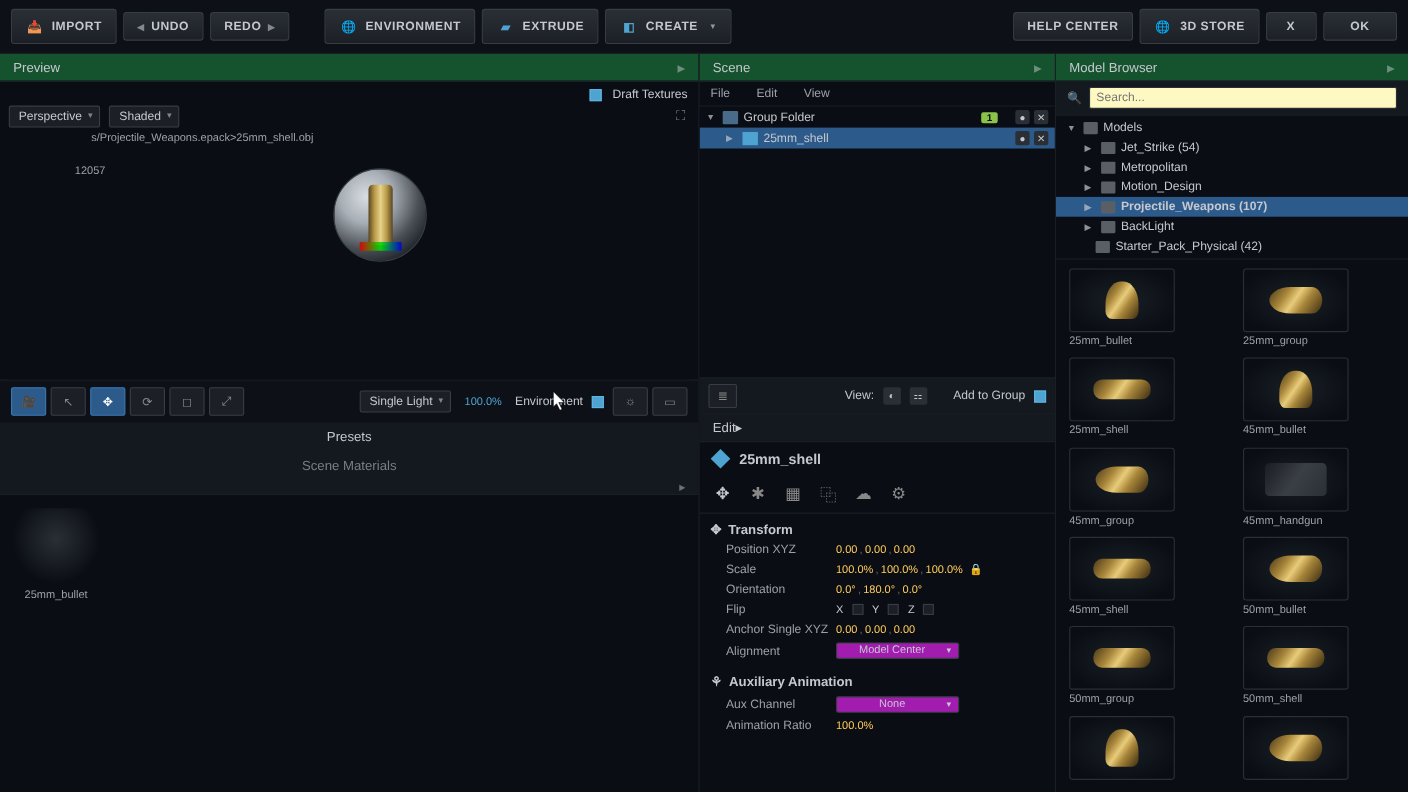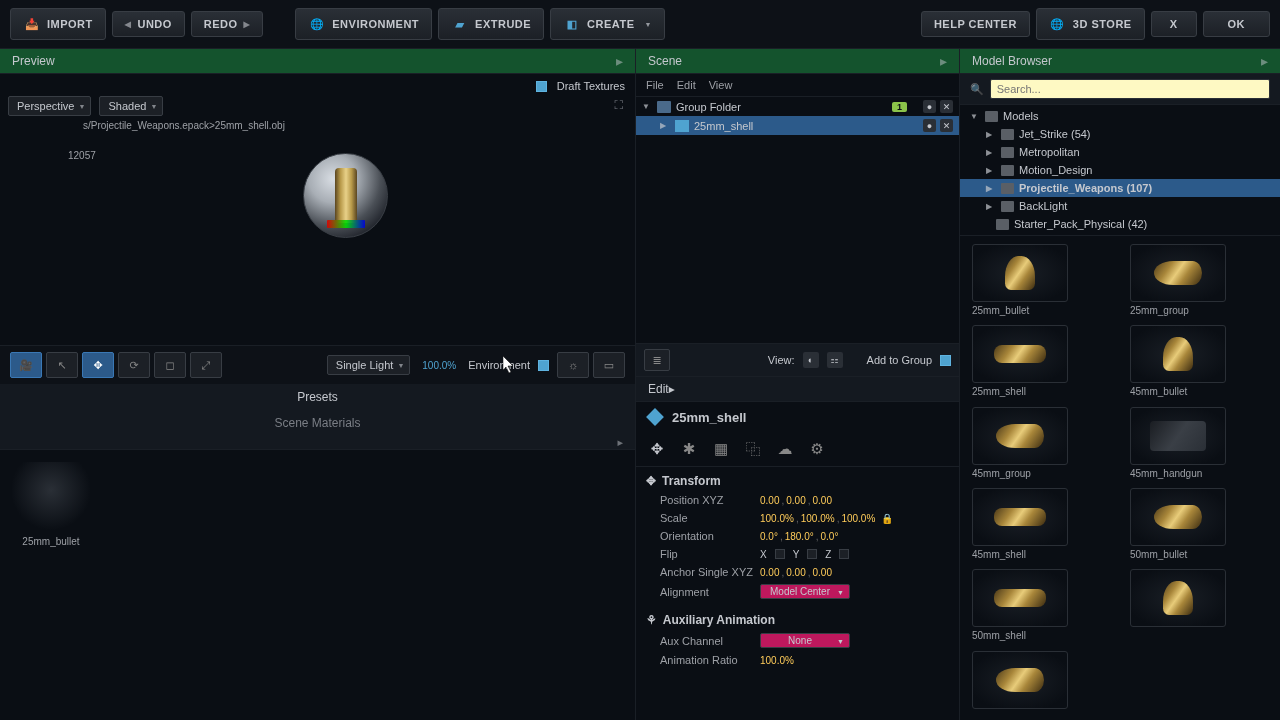--- a/index.html
+++ b/index.html
@@ -42,21 +42,21 @@
 .vp-tool.active { background: #2c5a8a; border-color: #3a78b5; color: #fff; }
 
 .bottom-tabs { display: flex; padding: 0 12px; background: #141920; border-bottom: 1px solid #1a1f26; align-items: center; flex-direction: column; }
 .btab { padding: 6px 16px; font-size: 12px; cursor: pointer; color: #7a7e85; }
 .btab:first-child { color: #c5c8ce; }
 .bottom-panel { flex: 1; padding: 12px; background: #0a0e14; display: flex; gap: 12px; }
 .mat-thumb { width: 78px; text-align: center; }
 .mat-thumb-img { width: 78px; height: 70px; background: radial-gradient(circle at 50% 40%, #2a2f36 0%, #0a0e14 70%); border-radius: 3px; margin-bottom: 4px; }
 .mat-name { font-size: 10px; color: #9da0a6; }
 
-.scene-subbar { display: flex; gap: 13px; padding: 5px 10px; font-size: 11px; color: #9da0a6; border-bottom: 1px solid #1a1f26; }
+.scene-subbar { display: flex; gap: 24px; padding: 5px 10px; font-size: 11px; color: #9da0a6; border-bottom: 1px solid #1a1f26; }
 .scene-tree { flex: 1; background: #0a0e14; overflow: auto; min-height: 220px; }
 .tree-row { display: flex; align-items: center; padding: 3px 6px; gap: 5px; font-size: 11px; }
 .tree-row.selected { background: #2c5a8a; }
 .tree-toggle { width: 10px; font-size: 8px; opacity: 0.7; cursor: pointer; }
 .tree-icon { width: 14px; height: 12px; background: #4a6a8a; border-radius: 1px; }
 .tree-icon.model { background: #4fa3d0; border-radius: 0; }
 .tree-badge { background: #8bc34a; color: #0a0e14; padding: 0 5px; border-radius: 2px; font-size: 9px; font-weight: bold; margin-left: auto; }
 .tree-actions { display: flex; gap: 4px; }
 .tree-act { width: 13px; height: 13px; background: #2a2f36; border-radius: 2px; cursor: pointer; font-size: 9px; display: flex; align-items: center; justify-content: center; }
 
@@ -69,21 +69,21 @@
 .edit-tools { display: flex; gap: 10px; padding: 6px 10px; border-bottom: 1px solid #1a1f26; }
 .edit-tool { width: 22px; height: 22px; display: flex; align-items: center; justify-content: center; cursor: pointer; color: #888; font-size: 15px; }
 .edit-tool.active { color: #c5c8ce; }
 
 .props { flex: 1; overflow: auto; padding: 4px 0; }
 .prop-section { padding: 3px 10px; font-size: 12px; font-weight: bold; display: flex; align-items: center; gap: 6px; }
 .prop-row { display: flex; align-items: center; padding: 3px 10px 3px 24px; font-size: 11px; }
 .prop-label { width: 100px; color: #9da0a6; }
 .prop-val { color: #ffcc5a; font-size: 10px; }
 .prop-val .sep { color: #666; margin: 0 2px; }
-.prop-select { background: #be185d; border: 1px solid #383d44; color: #c5c8ce; padding: 1px 16px 1px 6px; font-size: 10px; border-radius: 2px; position: relative; width: 90px; text-align: center; }
+.prop-select { background: #a21caf; border: 1px solid #383d44; color: #c5c8ce; padding: 1px 16px 1px 6px; font-size: 10px; border-radius: 2px; position: relative; width: 112px; text-align: center; }
 .prop-select::after { content: "▼"; font-size: 7px; position: absolute; right: 5px; top: 50%; transform: translateY(-50%); }
 .flip-axis { display: flex; gap: 8px; font-size: 10px; align-items: center; }
 .flip-axis .cb { width: 10px; height: 10px; background: #1c2026; border: 1px solid #383d44; }
 
 .search-bar { display: flex; align-items: center; gap: 6px; padding: 5px 10px; background: #141920; border-bottom: 1px solid #1a1f26; }
 .search-input { flex: 1; background: #fef9c3; border: 1px solid #2a2f36; color: #7a7e85; padding: 3px 6px; font-size: 11px; border-radius: 2px; }
 .browser-tree { padding: 2px 0; border-bottom: 1px solid #1a1f26; }
 .btree-row { display: flex; align-items: center; padding: 3px 10px; gap: 5px; font-size: 11px; cursor: pointer; }
 .btree-row.selected { background: #2c5a8a; font-weight: bold; }
 .btree-toggle { width: 10px; font-size: 8px; opacity: 0.7; }
@@ -399,20 +399,26 @@
       <div class="asset">
           <div class="asset-thumb">
             <div class="bullet-mini"></div>
           </div>
           <div class="asset-name">50mm_bullet</div>
         </div>
       <div class="asset">
           <div class="asset-thumb">
             <div class="bullet-mini v2"></div>
           </div>
+          <div class="asset-name">50mm_group</div>
+        </div>
+      <div class="asset">
+          <div class="asset-thumb">
+            <div class="bullet-mini v2"></div>
+          </div>
           <div class="asset-name">50mm_shell</div>
         </div>
       <div class="asset">
           <div class="asset-thumb">
             <div class="bullet-mini v3"></div>
           </div>
           <div class="asset-name"></div>
         </div>
       <div class="asset">
           <div class="asset-thumb">

